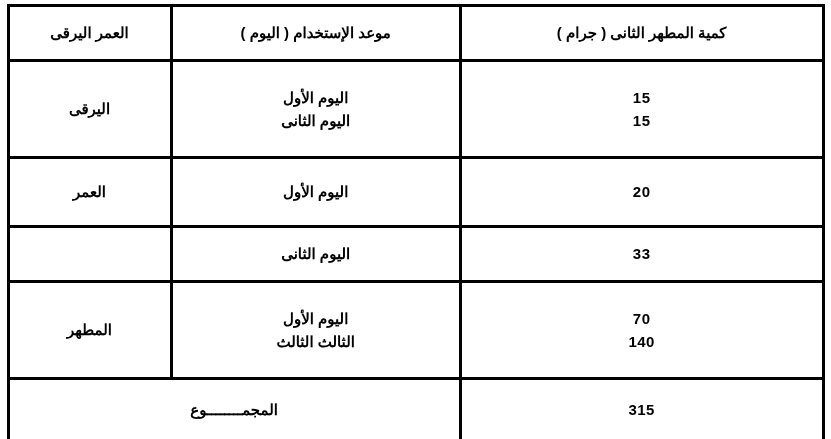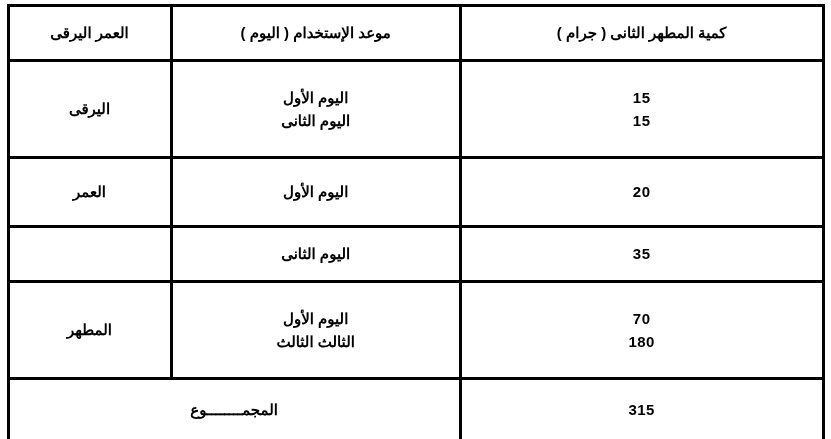--- a/index.html
+++ b/index.html
@@ -103,31 +103,31 @@
         <td class="amount-cell">
           <span class="line">20</span>
         </td>
         <td class="day-cell">
           <span class="line">اليوم الأول</span>
         </td>
         <td class="age-cell">العمر</td>
       </tr>
       <tr class="row-short">
         <td class="amount-cell">
-          <span class="line">35</span>
+          <span class="line">33</span>
         </td>
         <td class="day-cell">
           <span class="line">اليوم الثانى</span>
         </td>
         <td class="age-cell blank-cell"></td>
       </tr>
       <tr class="row-tall">
         <td class="amount-cell">
           <span class="line">70</span>
-          <span class="line">180</span>
+          <span class="line">140</span>
         </td>
         <td class="day-cell">
           <span class="line">اليوم الأول</span>
           <span class="line">الثالث الثالث</span>
         </td>
         <td class="age-cell">المطهر</td>
       </tr>
       <tr class="row-total">
         <td class="amount-cell">315</td>
         <td class="total-label" colspan="2">المجمــــــــوع</td>

